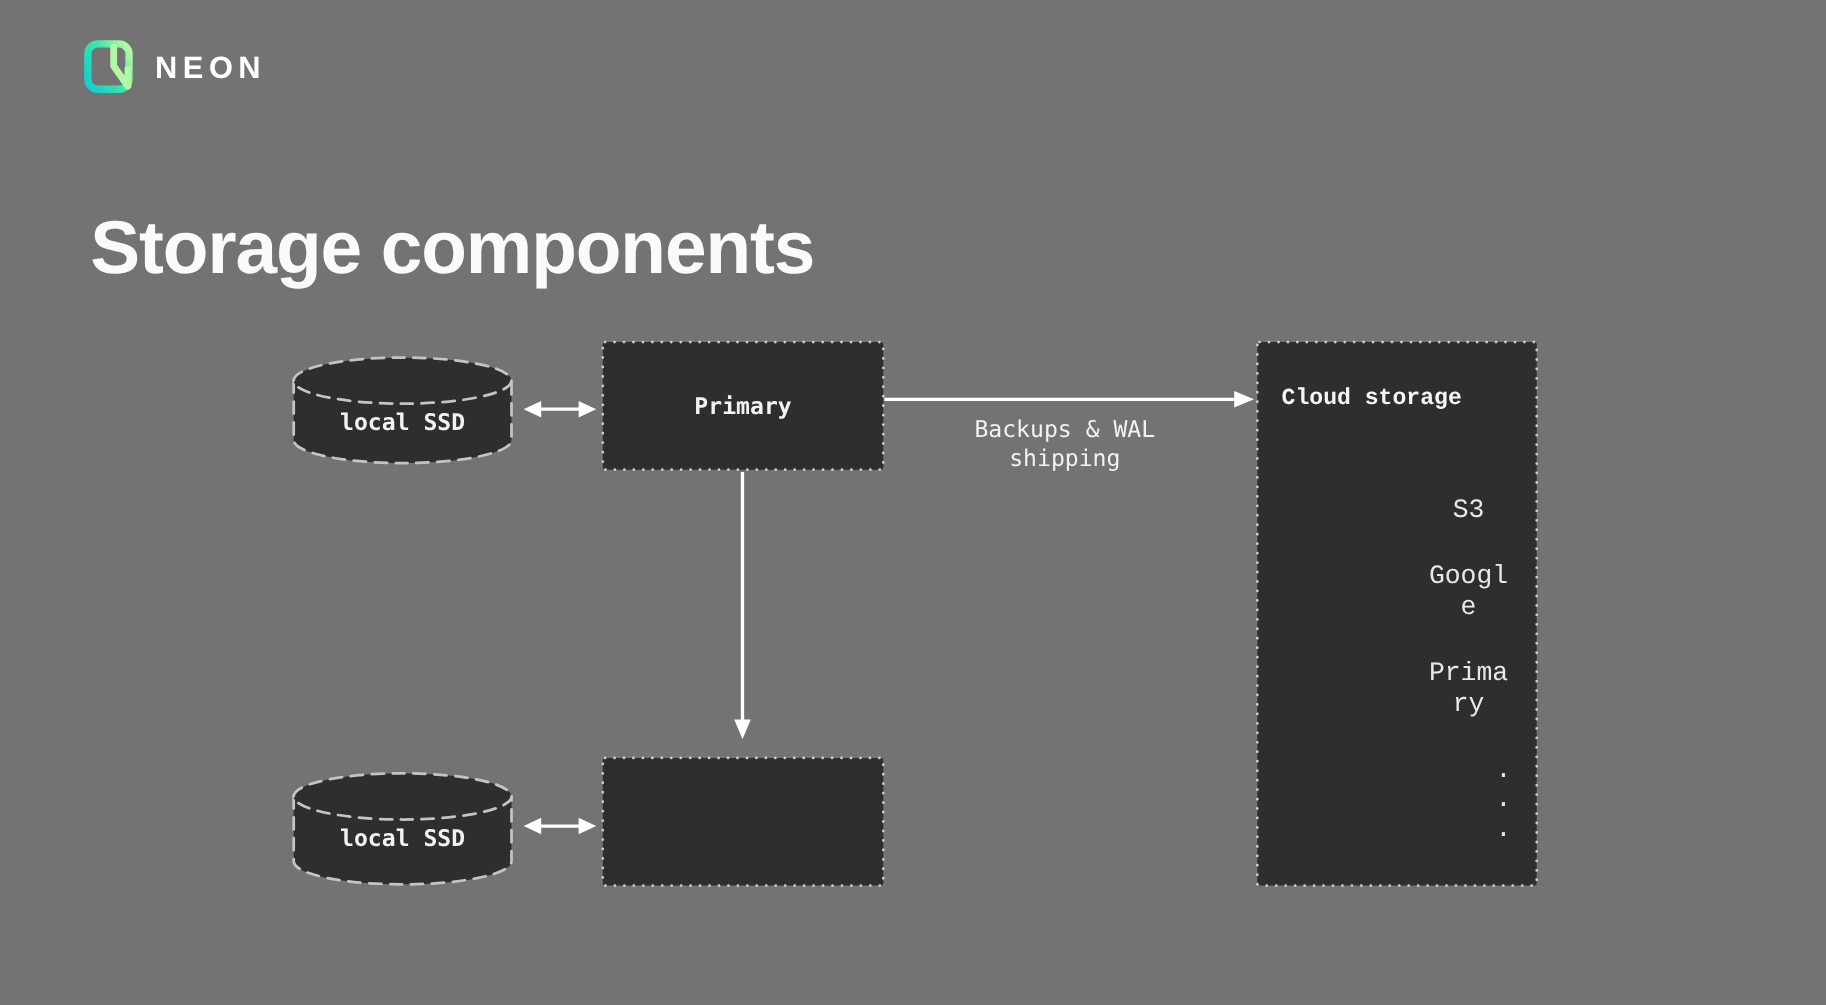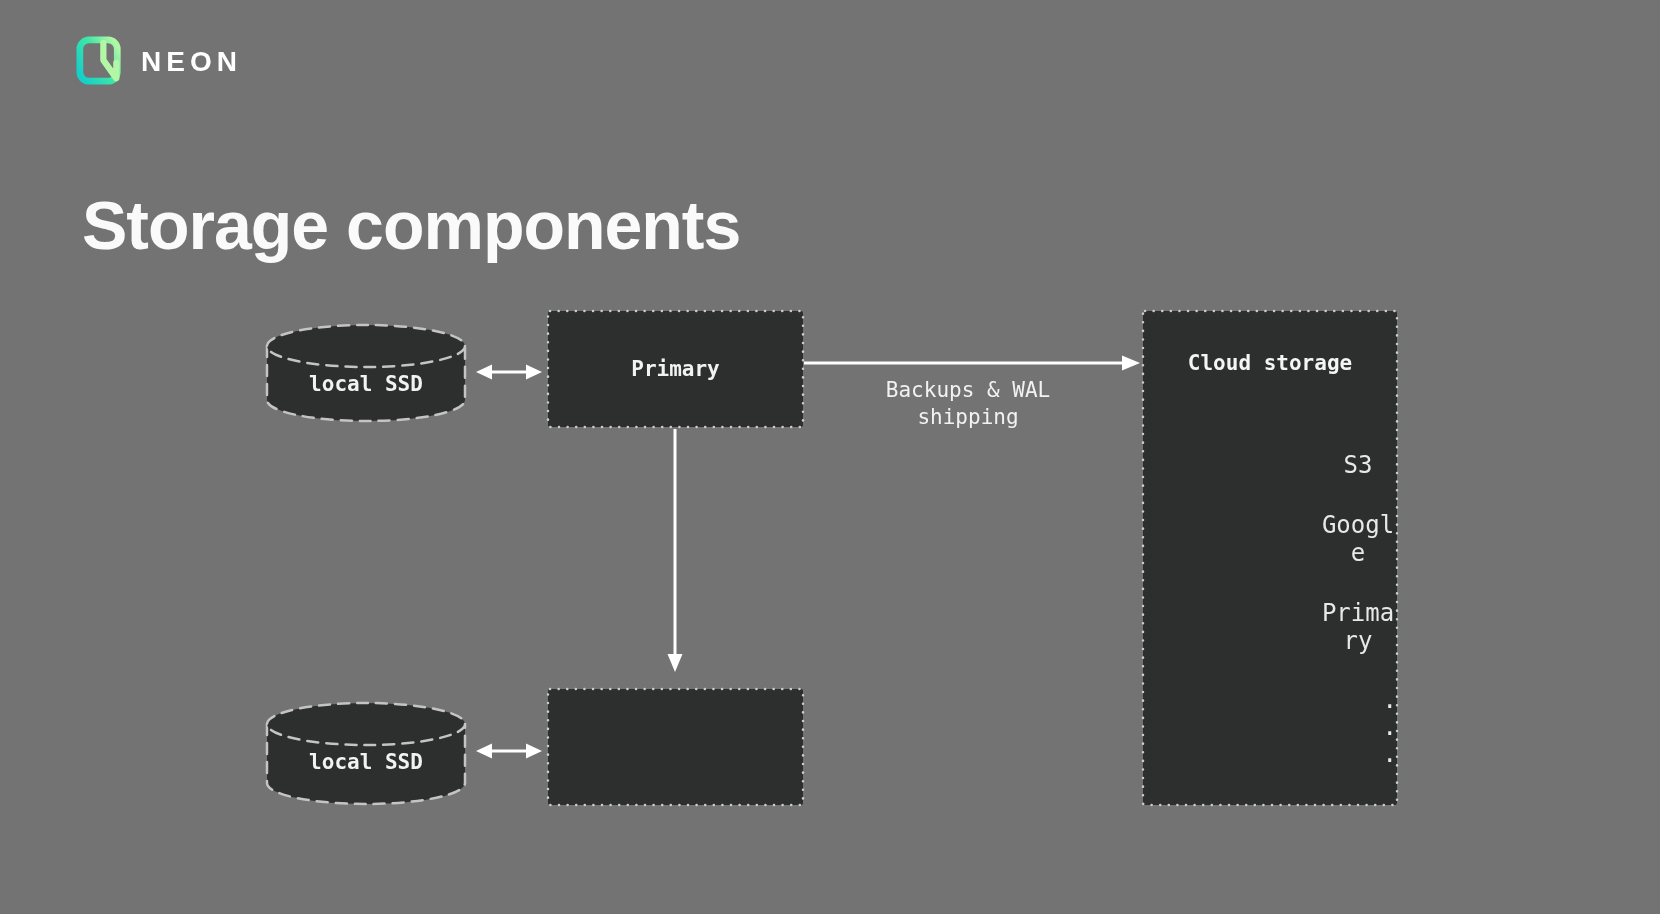--- a/index.html
+++ b/index.html
@@ -23,21 +23,21 @@
   .canvas { position:absolute; left:0; top:0; width:1660px; height:914px; }
   
   .node-label {
     position:absolute; display:flex; align-items:center; justify-content:center;
     color:#f2f2f2; font-weight:bold; font-size:21px; text-align:center;
   }
   .lbl-primary  { left:548px; top:311px; width:255px; height:116px; }
   .lbl-replica  { left:548px; top:689px; width:255px; height:116px; }
   .lbl-ssd-top  { left:267px; top:346px; width:198px; height:75px; }
   .lbl-ssd-bot  { left:267px; top:724px; width:198px; height:76px; }
-  .cloud-box { position:absolute; left:1143px; top:311px; width:254px; height:450px; }
+  .cloud-box { position:absolute; left:1120px; top:311px; width:254px; height:450px;font-family:Liberation Mono, monospace; }
   .cloud-title {
     margin-top:39px; text-align:center; color:#f5f5f5;
     font-weight:bold; font-size:21px; line-height:26px;
   }
   .cloud-items {
     position:absolute; top:140px; left:0; right:0;
     display:flex; flex-direction:column; align-items:flex-end; gap:32px;
     color:#e8e8e8; font-size:24px; line-height:28px;
   }
   .cloud-item { width:78px; text-align:center; word-break:break-all; overflow-wrap:anywhere; }

